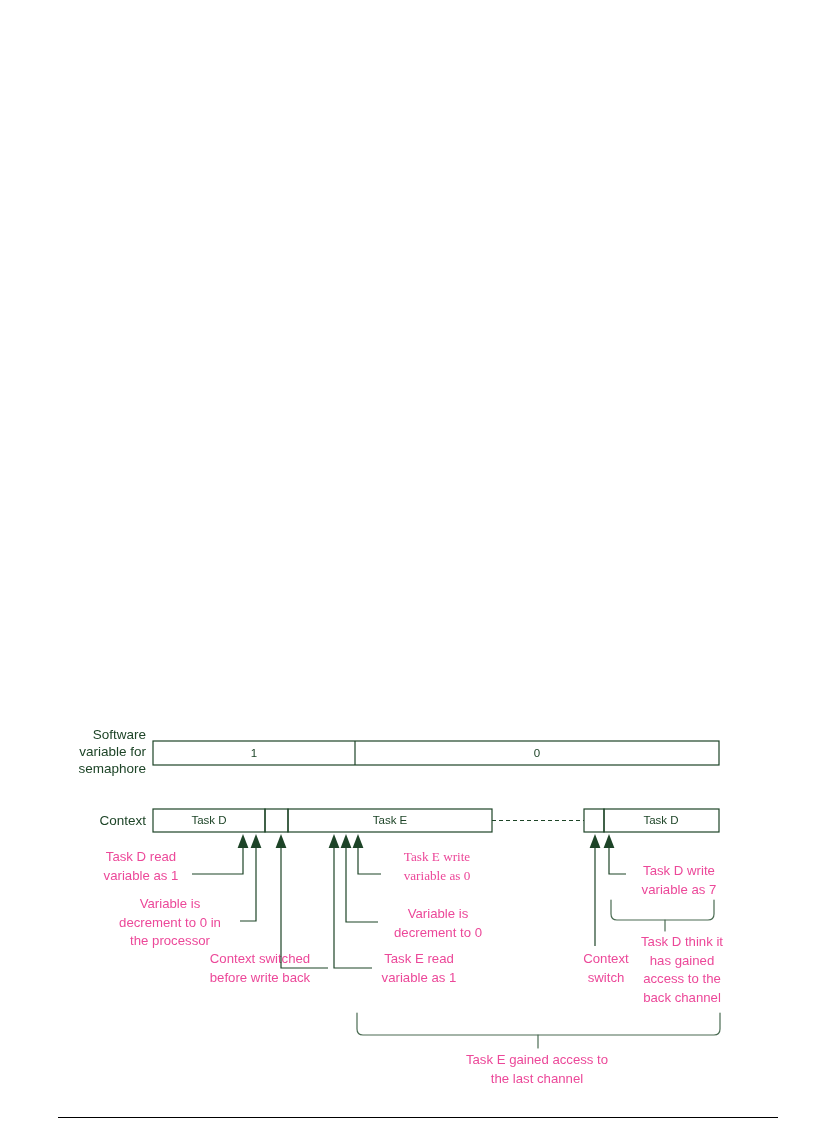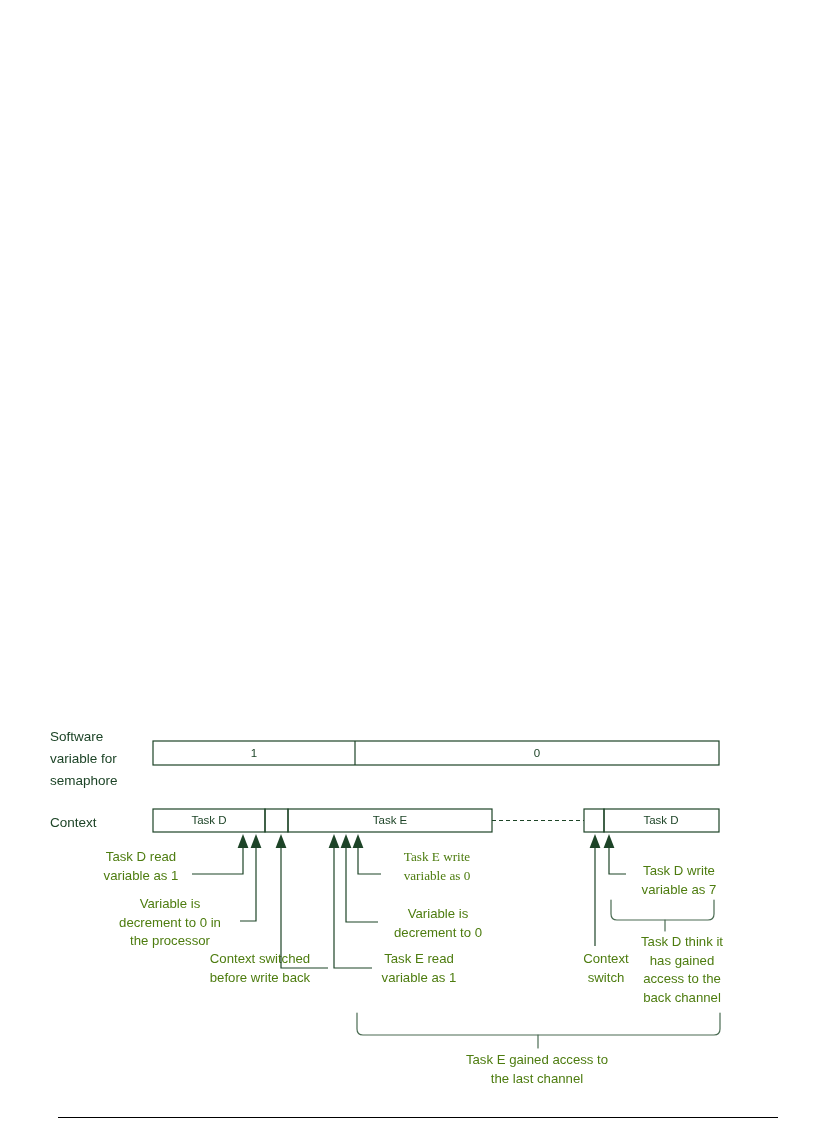--- a/index.html
+++ b/index.html
@@ -5,31 +5,31 @@
   html,body{margin:0;padding:0;background:#ffffff;}
   body{
     width:834px;height:1127px;position:relative;overflow:hidden;
     font-family:"Liberation Sans", sans-serif;
     color:#1d4427;
   }
   #diagram-root{position:absolute;inset:0;}
   svg#figure{position:absolute;left:0;top:0;width:834px;height:1127px;}
 
   .row-label{
-    position:absolute;text-align:left;line-height:22px;
+    position:absolute;text-align:right;line-height:17px;
     font-size:13.5px;color:#1d4427;white-space:pre-line;
   }
   .bar-text{
     font-size:11.5px;fill:#1d4427;
     font-family:"Liberation Sans", sans-serif;
     text-anchor:middle;dominant-baseline:middle;
   }
   .ann{
     position:absolute;text-align:center;line-height:18.5px;
-    font-size:13.2px;color:#4d7c0f;white-space:pre-line;
+    font-size:13.2px;color:#ec4899;white-space:pre-line;
   }
   .footer-rule{
     position:absolute;left:58px;top:1117px;width:720px;height:0;
     border-top:1.4px solid #000000;
   }
 </style>
 </head>
 <body>
 
 <div id="diagram-root">

